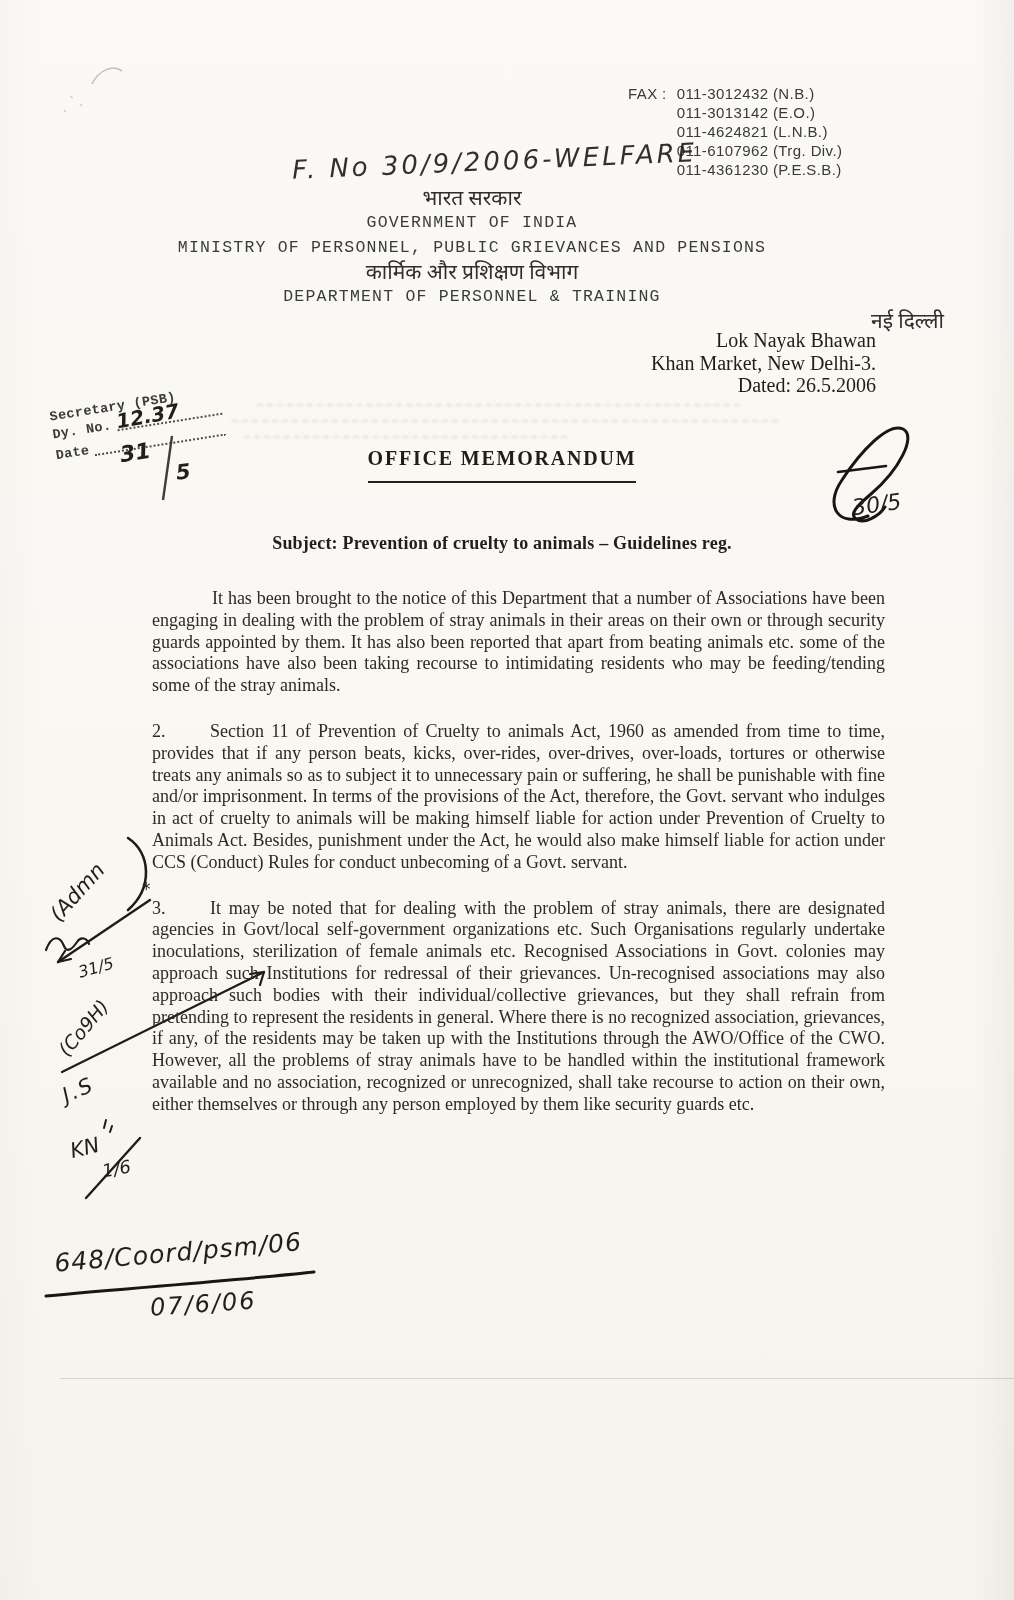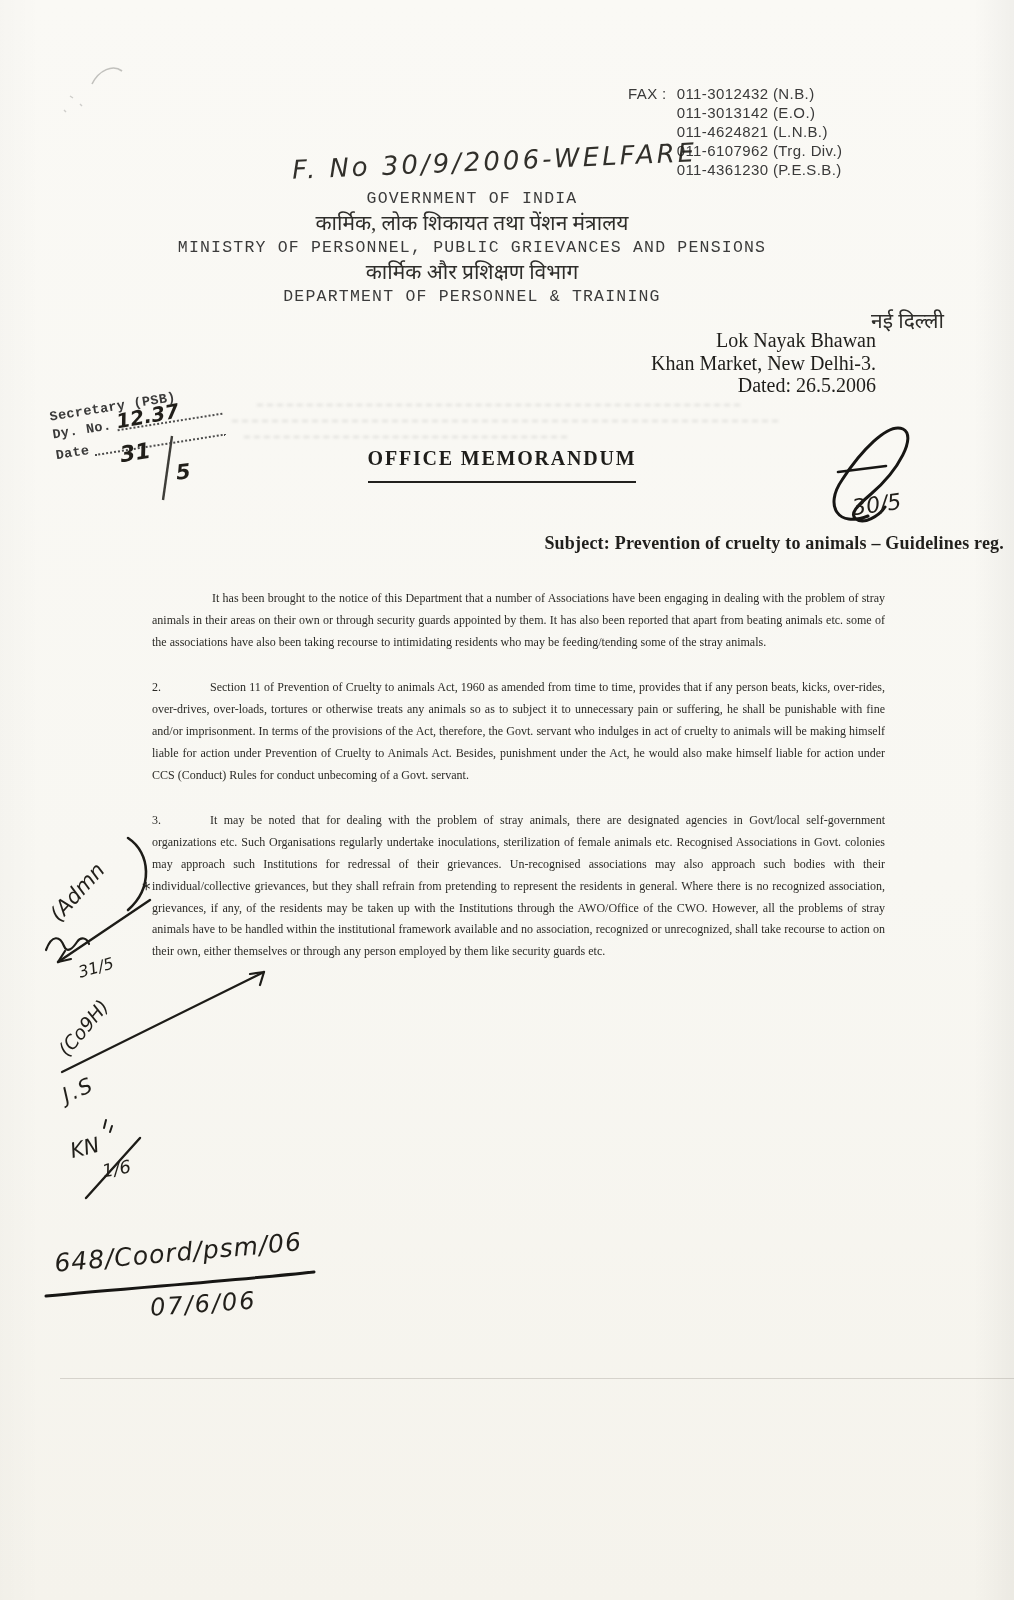--- a/index.html
+++ b/index.html
@@ -43,24 +43,24 @@
          filter:blur(1.6px);pointer-events:none;}
   .ghost i{display:block;border-top:2px dashed #5c5c5c;}
   .ghost i:nth-child(1){width:78%;margin:6px 0 0 4%;}
   .ghost i:nth-child(2){width:88%;margin:14px 0 0 0;}
   .ghost i:nth-child(3){width:52%;margin:14px 0 0 2%;}
   
   .title-row{position:absolute;left:0;top:447px;width:1004px;text-align:center;}
   .title{font-size:20px;font-weight:bold;letter-spacing:1.8px;color:#1e1d1a;
          border-bottom:2.5px solid #22211e;padding-bottom:12px;}
   .sig-note{position:absolute;left:852px;top:492px;font-size:22px;transform:rotate(-8deg);}
-  .subject{position:absolute;left:0;top:533px;width:1004px;text-align:right;
+  .subject{position:absolute;left:0;top:533px;width:1004px;text-align:center;
            font-size:18px;font-weight:bold;color:#201f1c;letter-spacing:.2px;}
   
-  .body{position:absolute;left:152px;top:588px;width:733px;font-size:12px;
+  .body{position:absolute;left:152px;top:588px;width:733px;font-size:18px;
         line-height:21.8px;text-align:justify;color:#2b2a26;}
   .body p{margin:0 0 24px 0;}
   .p1{text-indent:60px;}
   .pnum{display:inline-block;width:58px;}
   
   .ann{position:absolute;}
   .ann-admn{left:54px;top:906px;font-size:21px;transform:rotate(-48deg);transform-origin:0 50%;}
   .ann-sig31{left:78px;top:958px;font-size:16px;transform:rotate(-16deg);}
   .ann-co9h{left:62px;top:1042px;font-size:19px;transform:rotate(-50deg);transform-origin:0 50%;}
   .ann-js{left:62px;top:1078px;font-size:21px;transform:rotate(-24deg);letter-spacing:2px;}
@@ -111,22 +111,22 @@
       <div>011-3013142 (E.O.)</div>
       <div>011-4624821 (L.N.B.)</div>
       <div>011-6107962 (Trg. Div.)</div>
       <div>011-4361230 (P.E.S.B.)</div>
     </div>
   </div>
 
   <div class="hw fno">F. No 30/9/2006-WELFARE</div>
 
   <div class="header">
+    <div class="h-hi">भारत सरकार</div>
     <div class="h-en">GOVERNMENT OF INDIA</div>
-    <div class="h-hi">कार्मिक, लोक शिकायत तथा पेंशन मंत्रालय</div>
     <div class="h-en">MINISTRY OF PERSONNEL, PUBLIC GRIEVANCES AND PENSIONS</div>
     <div class="h-hi">कार्मिक और प्रशिक्षण विभाग</div>
     <div class="h-en">DEPARTMENT OF PERSONNEL &amp; TRAINING</div>
     <div class="h-hi city">नई दिल्ली</div>
   </div>
 
   <div class="addr">
     <div>Lok Nayak Bhawan</div>
     <div>Khan Market, New Delhi-3.</div>
     <div>Dated: 26.5.2006</div>

